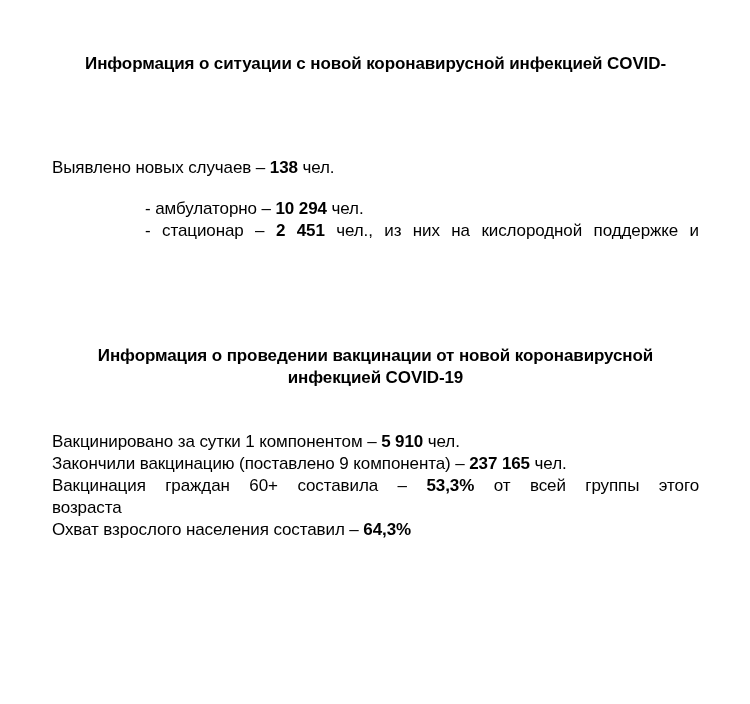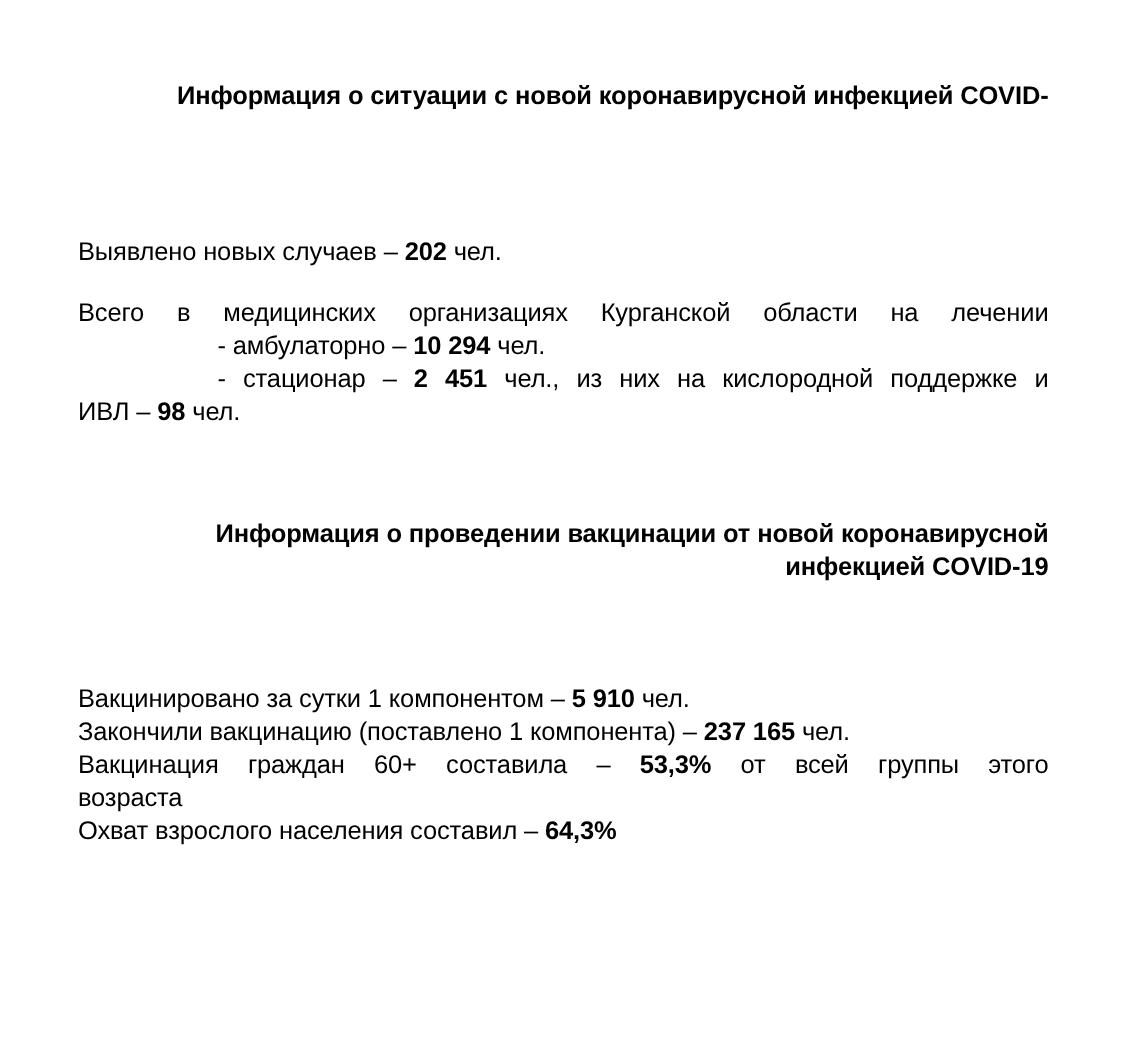--- a/index.html
+++ b/index.html
@@ -18,21 +18,21 @@
     .doc {
       position: absolute;
       left: 52px;
       top: 0;
       width: 647px;
     }
     .heading {
       position: absolute;
       left: 0;
       width: 647px;
-      text-align: right;
+      text-align: center;
       font-weight: bold;
       font-size: 17px;
       line-height: 22px;
       letter-spacing: -0.1px;
     }
     .heading span { display: block; }
     .para {
       position: absolute;
       left: 0;
       width: 647px;
@@ -53,48 +53,44 @@
 <body>
 
 <div class="doc">
 
   <div class="heading" style="top:53px;">
     <span>Информация о ситуации с новой коронавирусной инфекцией COVID-</span>
   </div>
 
   <div class="para" style="top:157px;">
     <span class="line">
-      <span>Выявлено новых случаев – </span><b>202</b><span> чел.</span>
+      <span>Выявлено новых случаев – </span><b>138</b><span> чел.</span>
     </span>
   </div>
 
   <div class="para" style="top:198px;">
-    <span class="jline">Всего в медицинских организациях Курганской области на лечении</span>
     <span class="line indent">
       <span>- амбулаторно – </span><b>10 294</b><span> чел.</span>
     </span>
     <span class="jline indent">
       <span>- стационар – </span><b>2 451</b><span> чел., из них на кислородной поддержке и</span>
-    </span>
-    <span class="line">
-      <span>ИВЛ – </span><b>98</b><span> чел.</span>
     </span>
   </div>
 
   <div class="heading" style="top:345px;">
     <span>Информация о проведении вакцинации от новой коронавирусной</span>
     <span>инфекцией COVID-19</span>
   </div>
 
-  <div class="para" style="top:431px;margin-top:24px;">
+  <div class="para" style="top:431px;">
     <span class="line">
       <span>Вакцинировано за сутки 1 компонентом – </span><b>5 910</b><span> чел.</span>
     </span>
     <span class="line">
-      <span>Закончили вакцинацию (поставлено 1 компонента) – </span><b>237 165</b><span> чел.</span>
+      <span>Закончили вакцинацию (поставлено 9 компонента) – </span><b>237 165</b><span> чел.</span>
     </span>
     <span class="jline">
       <span>Вакцинация граждан 60+ составила – </span><b>53,3%</b><span> от всей группы этого</span>
     </span>
     <span class="line">возраста</span>
     <span class="line">
       <span>Охват взрослого населения составил – </span><b>64,3%</b>
     </span>
   </div>
 

